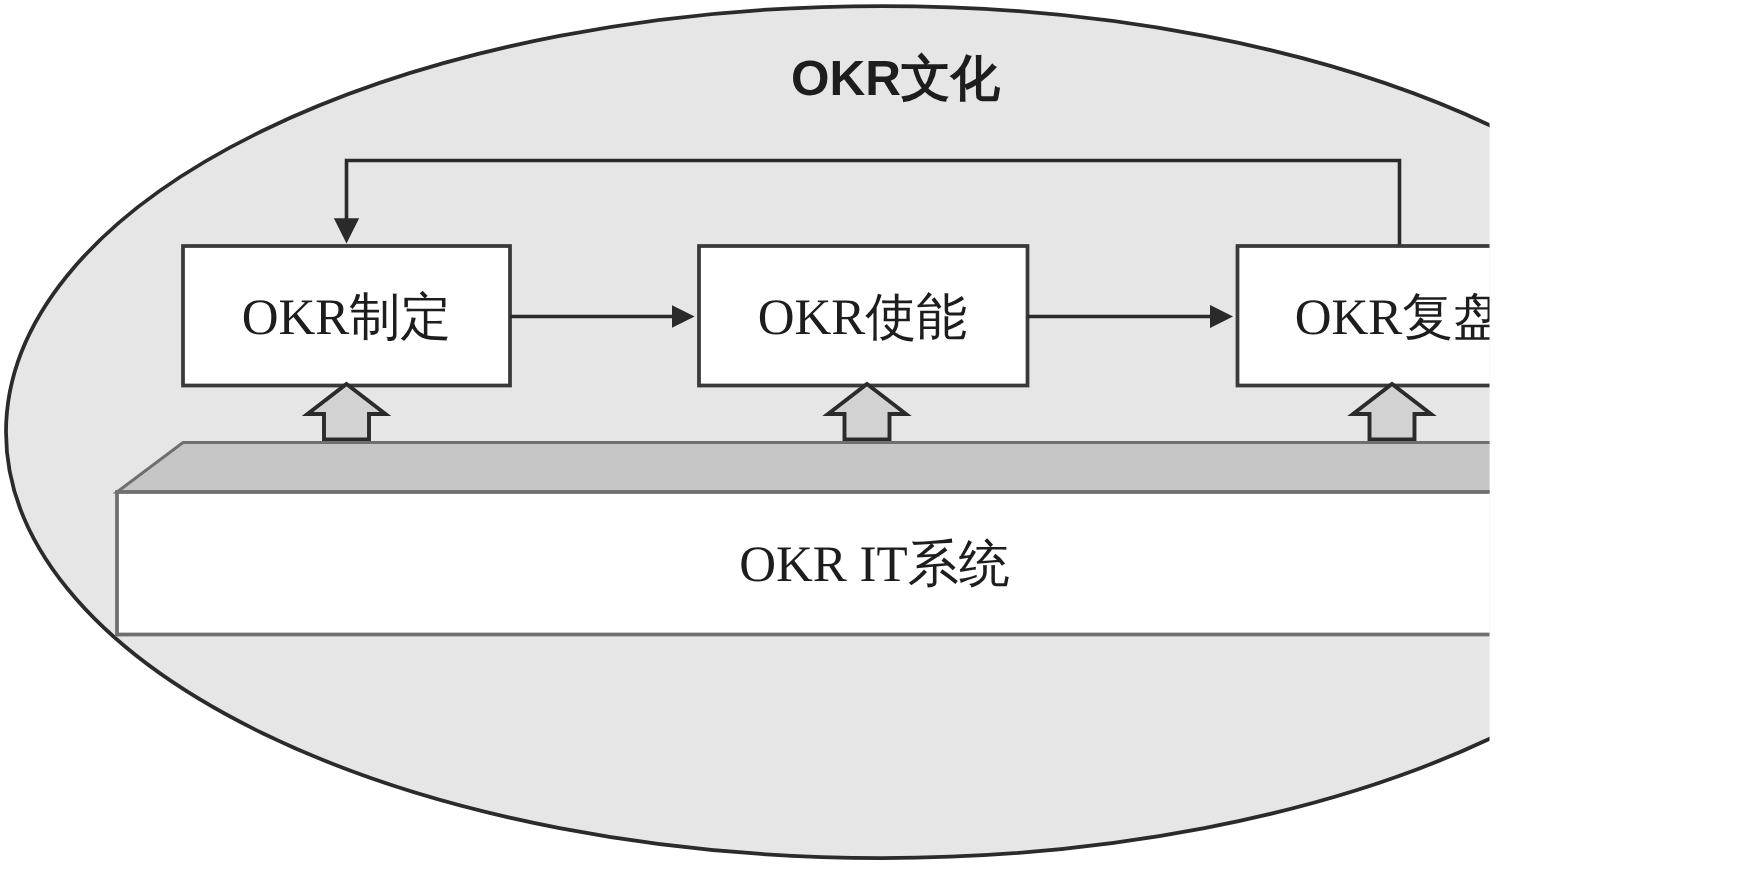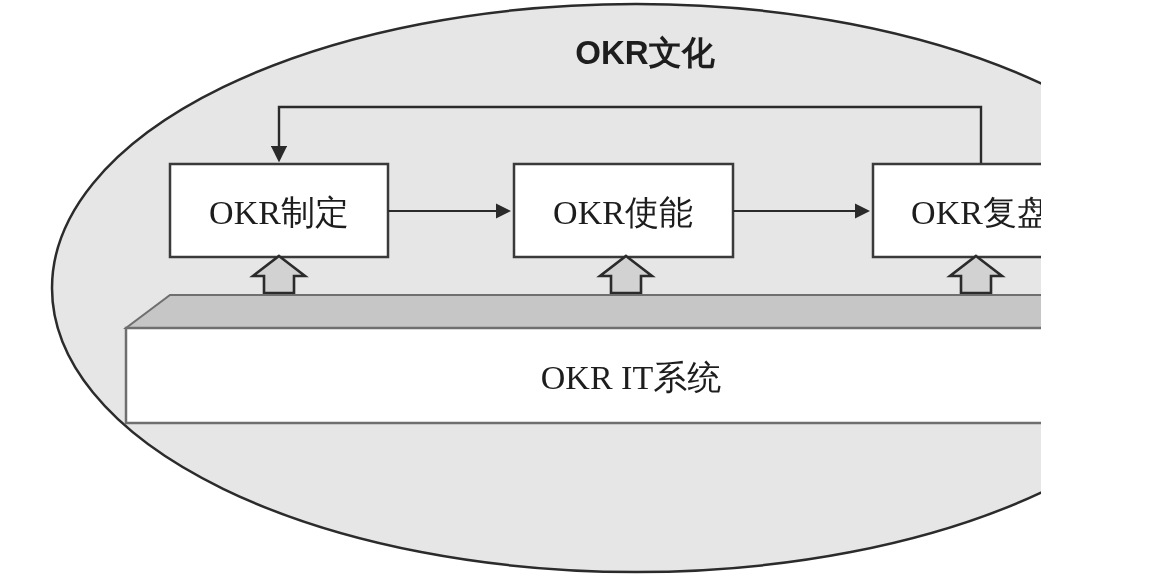--- a/index.html
+++ b/index.html
@@ -2,21 +2,20 @@
 <html><head>
 <meta charset="utf-8">
 <style>
   html, body { margin: 0; padding: 0; background: #ffffff; }
   .stage {
     position: relative;
     width: 993px;
     height: 585px;
     background: #ffffff;
     overflow: hidden;
-    padding-left: 48px;
   }
   svg { display: block; }
   .title-text {
     font-family: "Liberation Sans", "DejaVu Sans", sans-serif;
     font-size: 33px;
     font-weight: 600;
     fill: #1d1d1d;
   }
   .box-text, .platform-text {
     font-family: "Liberation Serif", "DejaVu Serif", serif;

